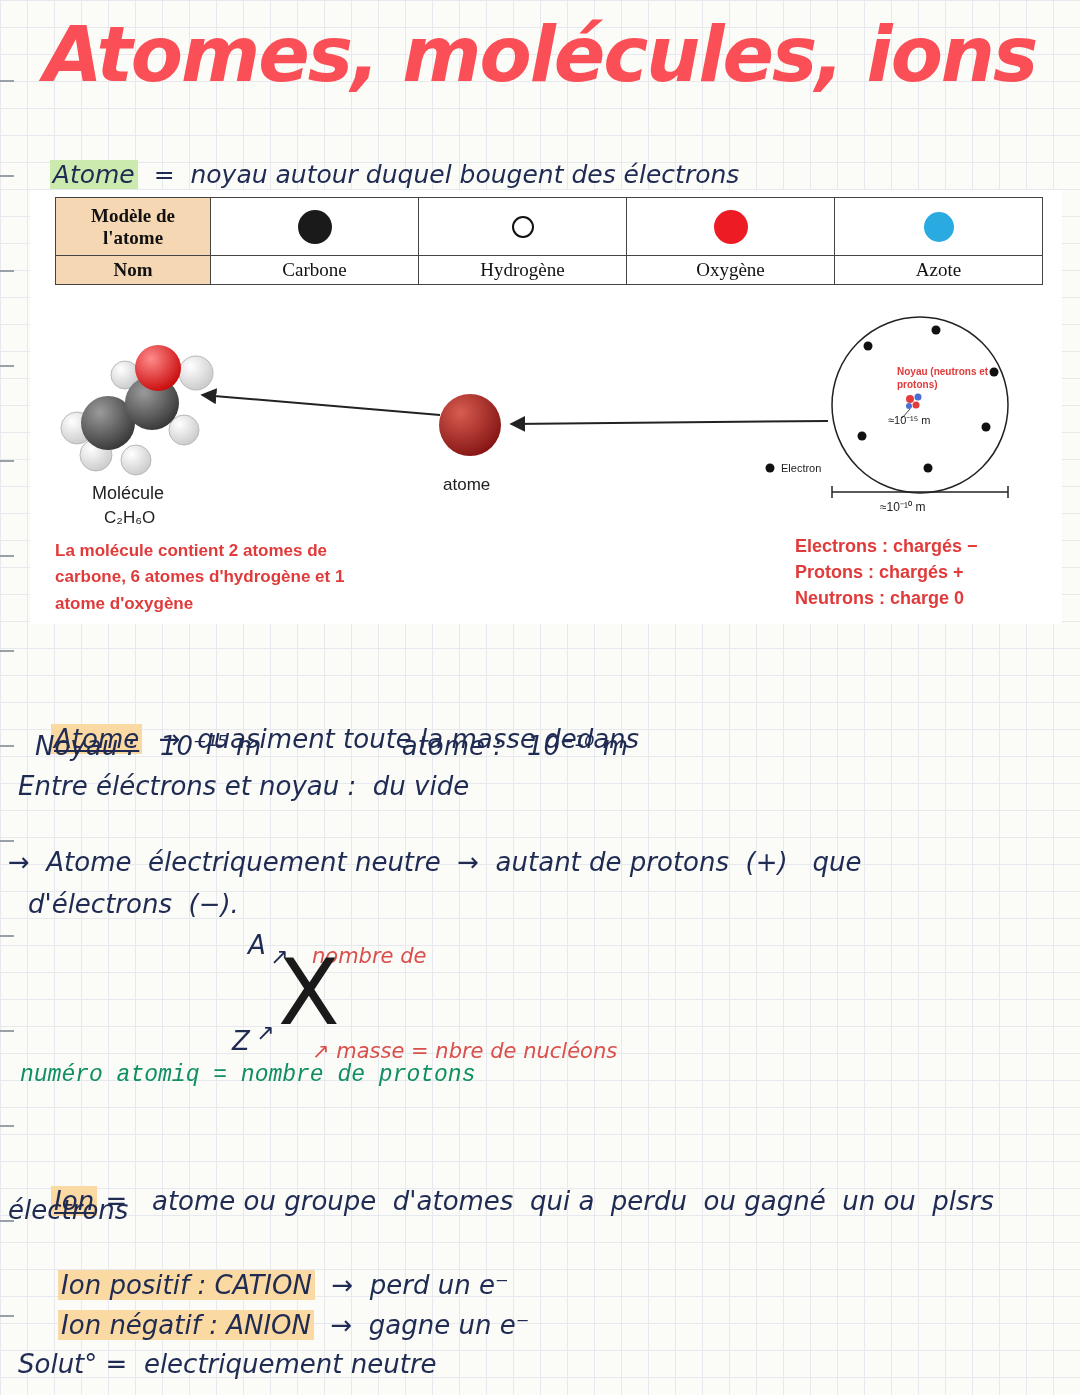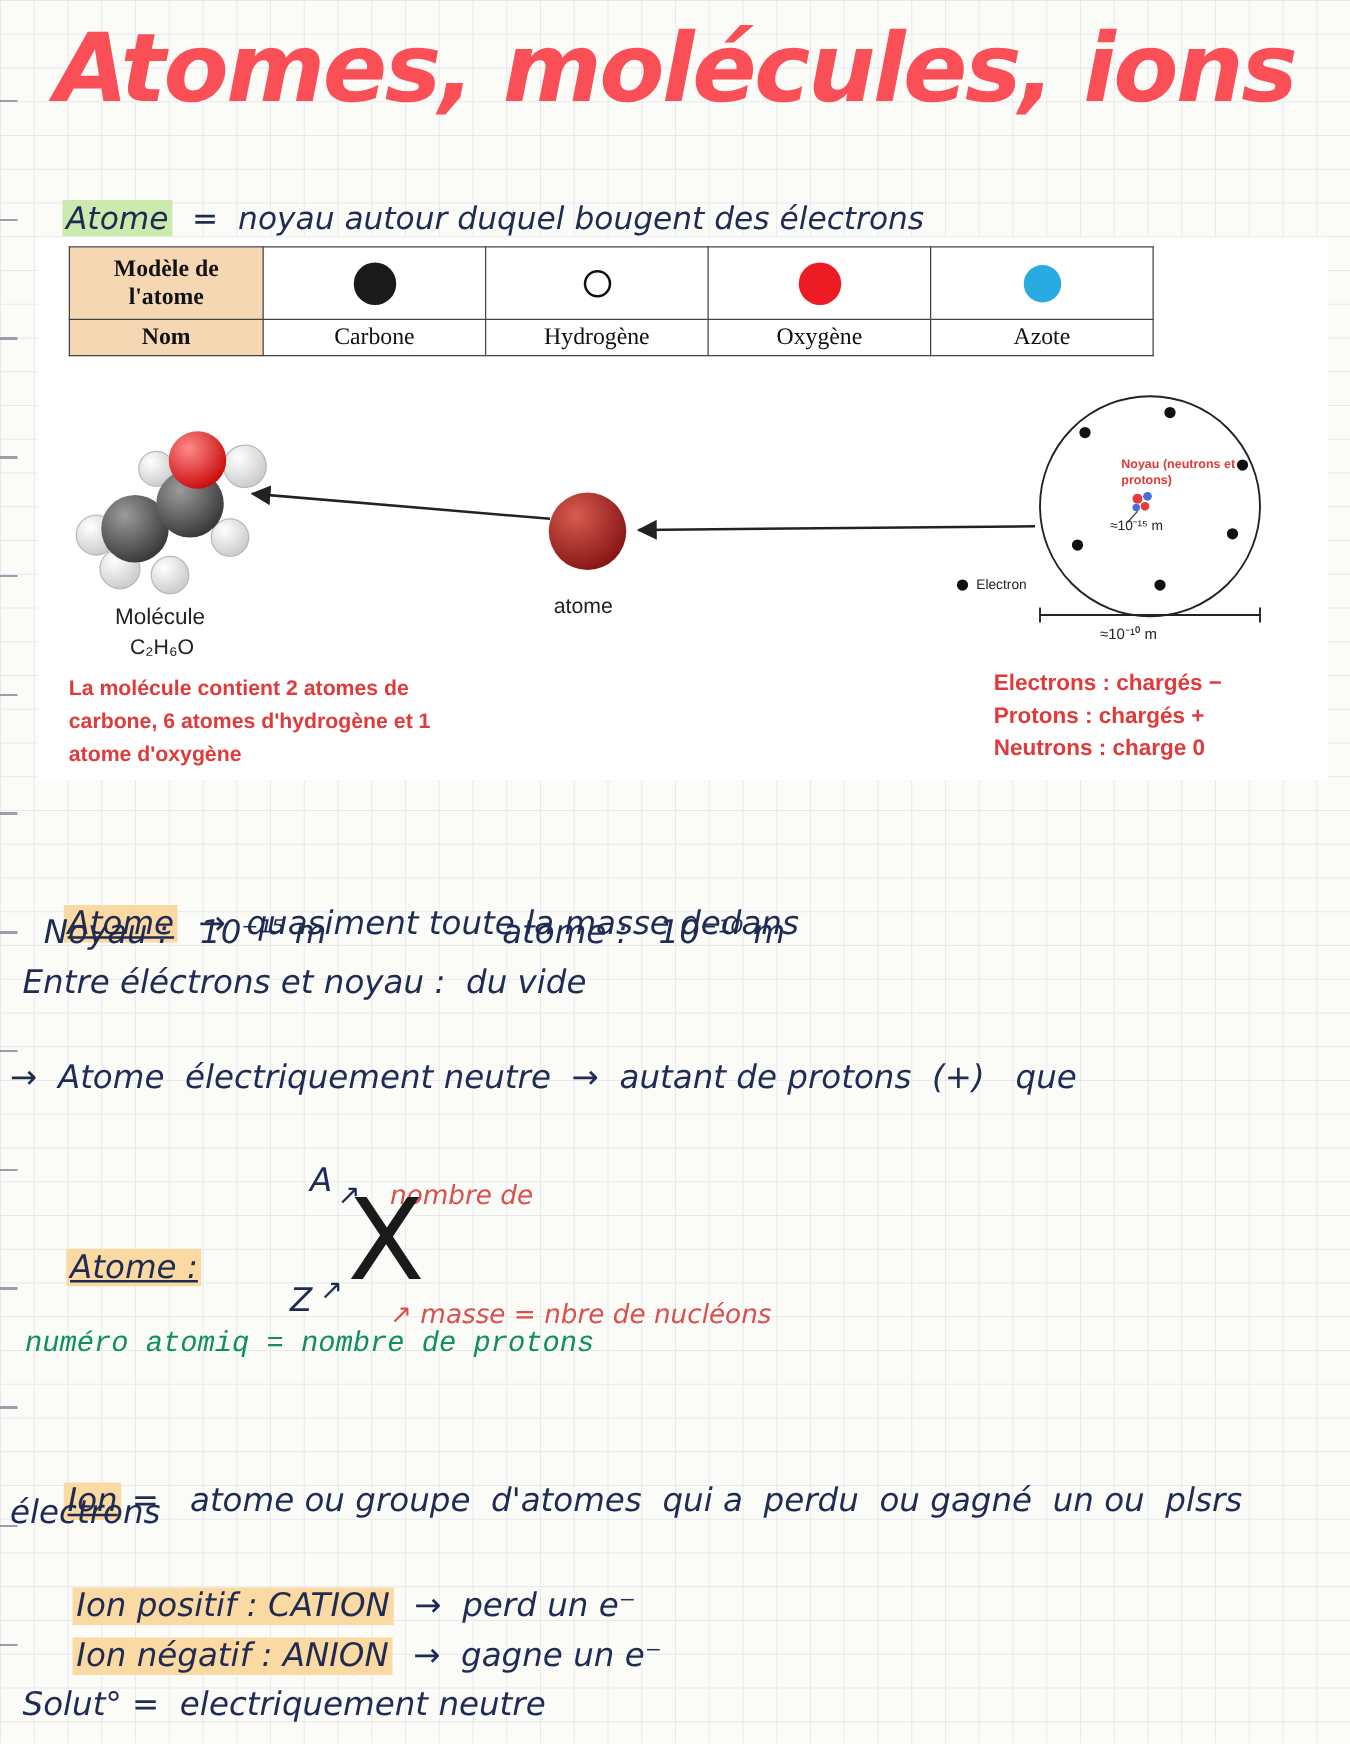--- a/index.html
+++ b/index.html
@@ -39,21 +39,21 @@
     background:#ffffff;
   }
 
   .atom-table {
     position:absolute; left:55px; top:197px; border-collapse:collapse;
     font-family:"Liberation Serif",serif; font-size:19px; color:#111;
     background:#fff;
   }
   .atom-table th, .atom-table td { border:1px solid #444; text-align:center; vertical-align:middle; }
   .atom-table th { background:#f6d7b3; width:155px; font-weight:bold; padding:2px 8px; }
-  .atom-table td { width:178px; }
+  .atom-table td { width:208px; }
   .row-model  th, .row-model  td { height:58px; }
   .row-name   th, .row-name   td { height:29px; }
   .row-symbol th, .row-symbol td { height:29px; }
   .dot { display:inline-block; width:34px; height:34px; border-radius:50%; vertical-align:middle; }
   .dot-outline { width:22px; height:22px; border:2px solid #111; background:#fff; }
   .dot-azote { width:30px; height:30px; }
 
   .fig-svg { position:absolute; left:30px; top:315px; }
 
   .fig-label { position:absolute; font-family:"Liberation Sans",sans-serif; color:#222; }
@@ -191,29 +191,27 @@
     <div>Neutrons : charge 0</div>
   </div>
 
   <div class="hand" style="left:18px; top:690px;">
     <span class="hl-orange u">Atome</span><span>  →  quasiment toute la masse dedans</span>
   </div>
   <div class="hand" style="left:35px; top:730px;">Noyau :   10⁻¹⁵ m                 atome :   10⁻¹⁰ m</div>
   <div class="hand" style="left:18px; top:770px;">Entre éléctrons et noyau :  du vide</div>
 
   <div class="hand" style="left:8px; top:846px;">→  Atome  électriquement neutre  →  autant de protons  (+)   que</div>
+  <div class="hand" style="left:28px; top:888px;">d'électrons  (−).</div>
 
   <div class="red-ann">
     <div>nombre de</div>
     <div>↗ masse = nbre de nucléons</div>
   </div>
 
-  <div class="hand" style="left:20px; top:965px;">
-    <span class="hl-orange u">Atome :</span>
-  </div>
   <span class="notation-letter" style="left:248px; top:930px;">A</span>
   <span class="notation-arrow" style="left:270px; top:944px;">↗</span>
   <span class="big-x">X</span>
   <span class="notation-letter" style="left:232px; top:1026px;">Z</span>
   <span class="notation-arrow" style="left:256px; top:1020px;">↗</span>
   <div class="green-ann">numéro atomiq = nombre de protons</div>
 
   <div class="hand" style="left:18px; top:1152px;">
     <span class="hl-orange u">Ion</span><span> =   atome ou groupe  d'atomes  qui a  perdu  ou gagné  un ou  plsrs</span>
   </div>

